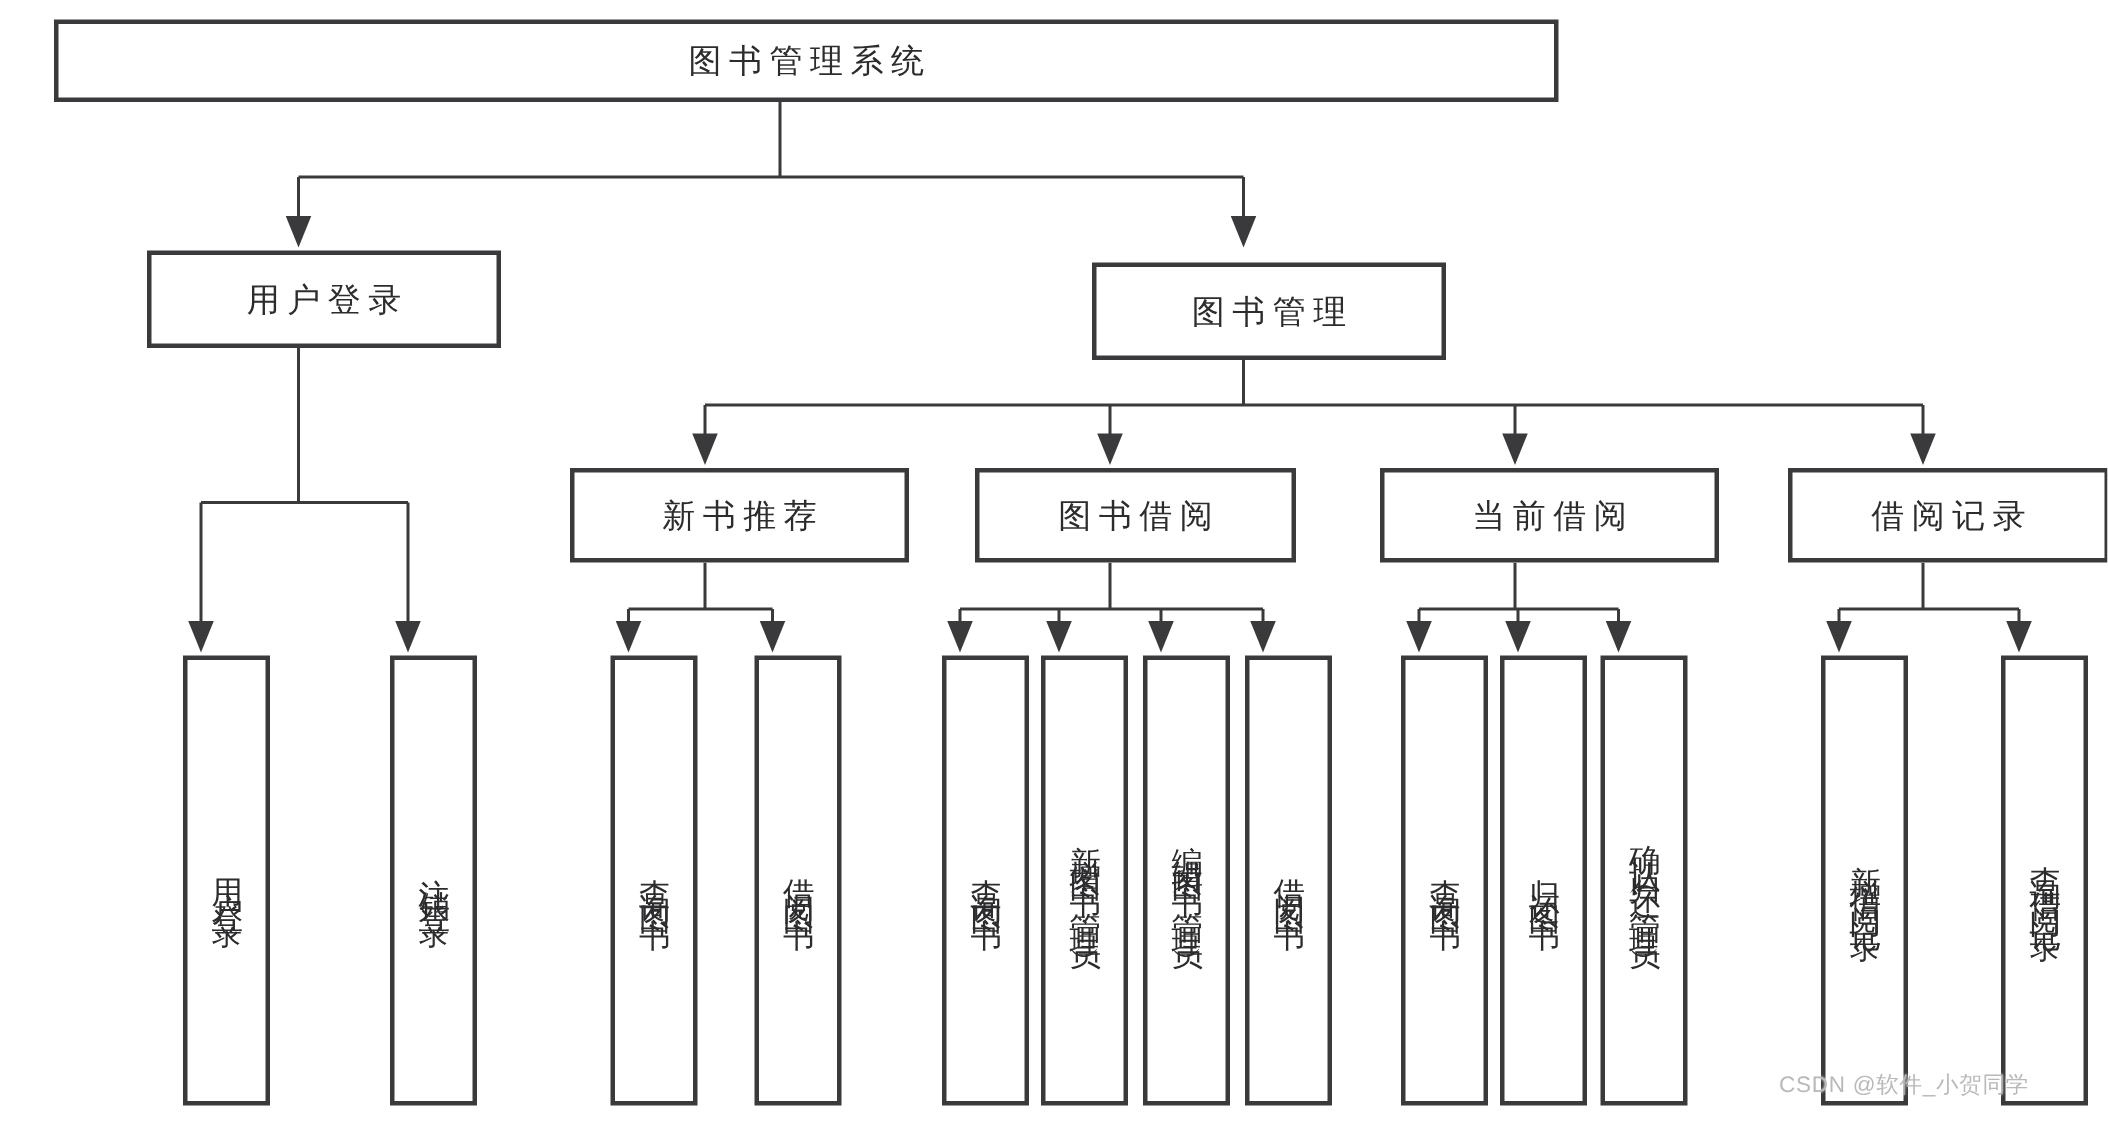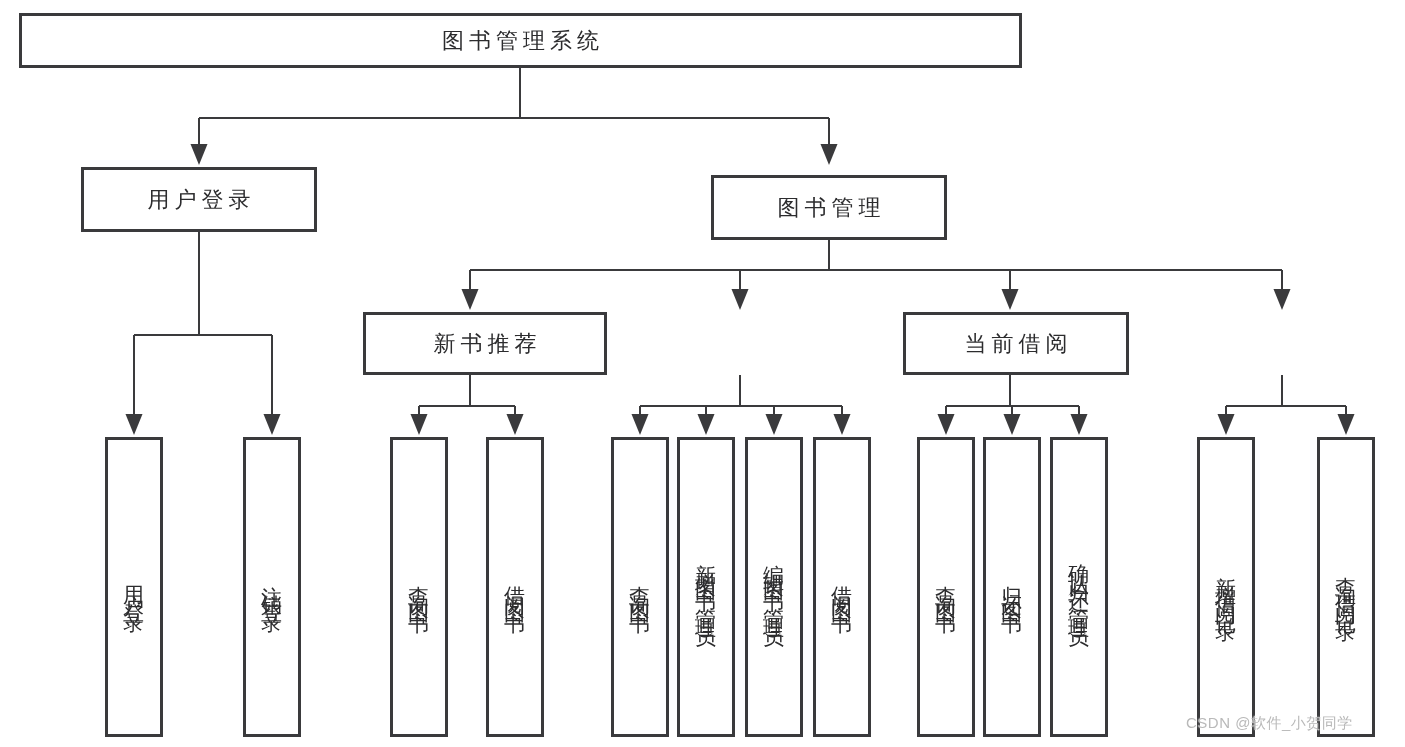--- a/index.html
+++ b/index.html
@@ -34,20 +34,21 @@
     background: var(--background);
     display: flex;
     align-items: center;
     justify-content: center;
     color: var(--text);
     font-size: 22px;
     letter-spacing: 5px;
     text-indent: 5px; 
     white-space: nowrap;
     z-index: 2;
+    margin-left: 17px;
   }
   .leaf {
     top: 437px;
     width: 58px;
     height: 300px;
     font-size: 21px;
     letter-spacing: 0;
     text-indent: 0;
   }
   .vtext {
@@ -104,22 +105,24 @@
       <polygon points="1217.5,414 1234.5,414 1226,435"></polygon>
       <polygon points="1337.5,414 1354.5,414 1346,435"></polygon>
     </g>
   </svg>
 
   <div class="box" style="left:19px; top:13px; width:1003px; height:55px;">图书管理系统</div>
 
   <div class="box" style="left:81px; top:167px; width:236px; height:65px;">用户登录</div>
   <div class="box" style="left:711px; top:175px; width:236px; height:65px;">图书管理</div>
 
-  <div class="box" style="left:363px; top:312px; width:244px; height:63px;">新书推荐</div>
+  <div class="box" style="left:363px; top:312px; width:226px; height:63px;">新书推荐</div>
+  <div class="box" style="left:633px; top:312px; width:214px; height:63px;">图书借阅</div>
   <div class="box" style="left:903px; top:312px; width:226px; height:63px;">当前借阅</div>
+  <div class="box" style="left:1175px; top:312px; width:214px; height:63px;">借阅记录</div>
 
   <div class="box leaf" style="left:105px;">
     <span class="vtext">用户登录</span>
   </div>
   <div class="box leaf" style="left:243px;">
     <span class="vtext">注销登录</span>
   </div>
 
   <div class="box leaf" style="left:390px;">
     <span class="vtext">查询图书</span>

